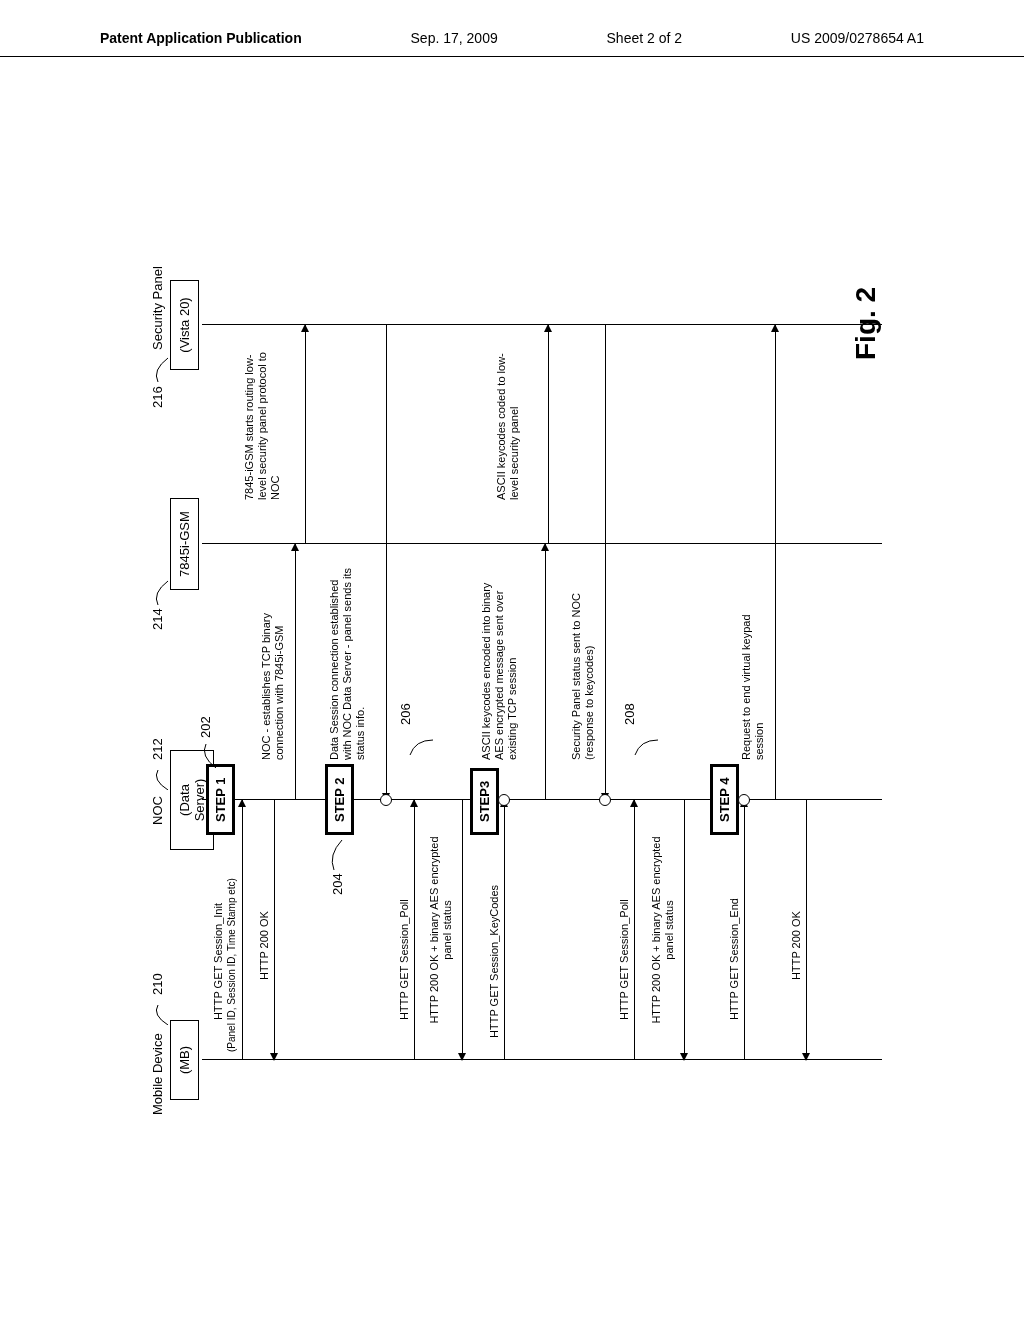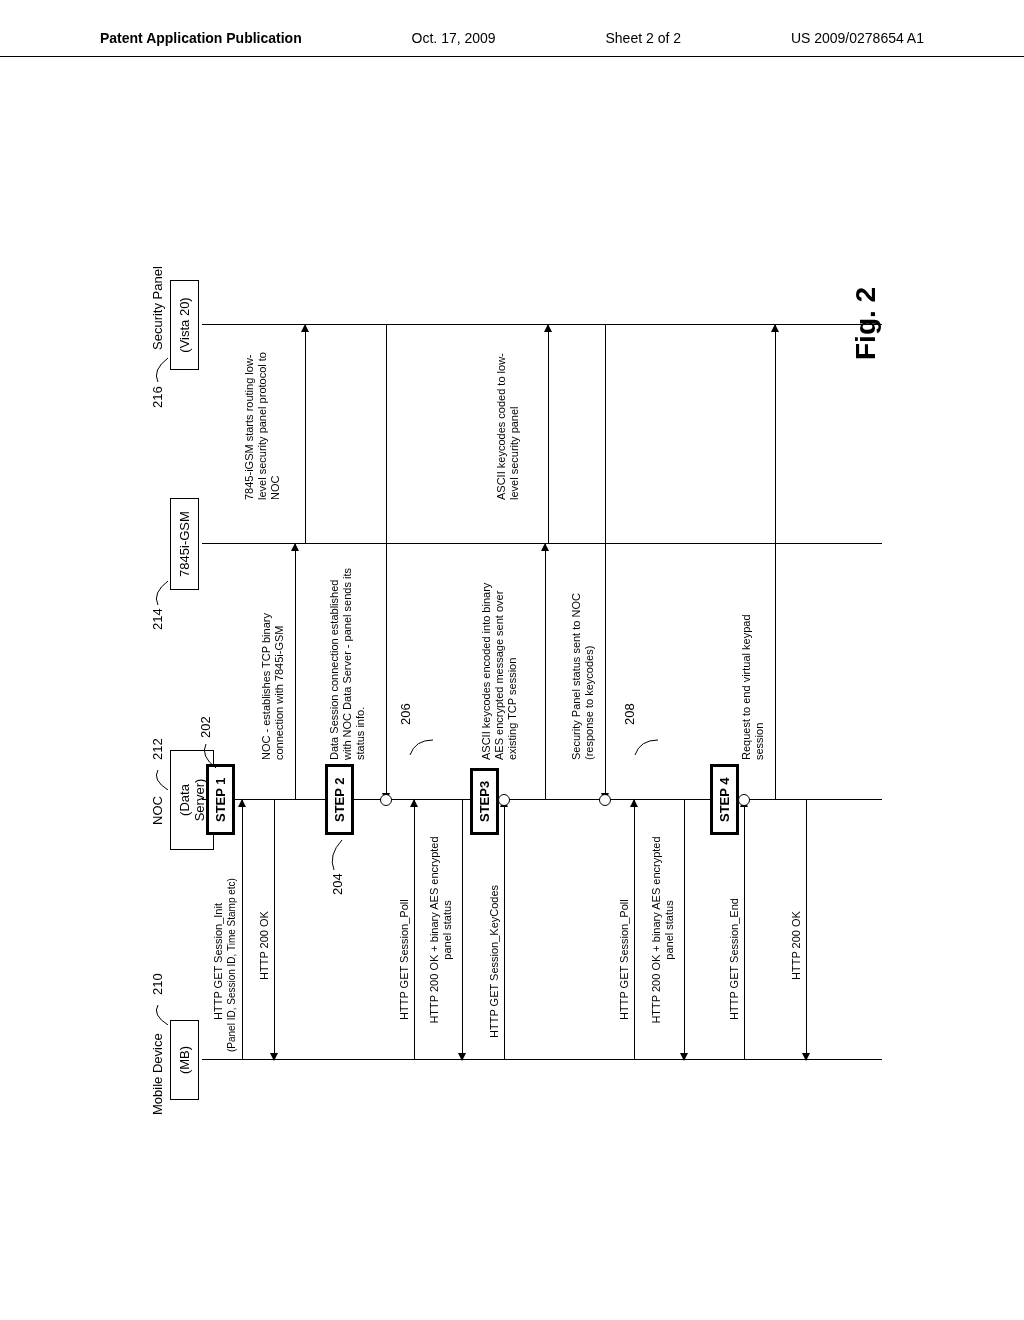--- a/index.html
+++ b/index.html
@@ -37,21 +37,21 @@
   
   .circle { position: absolute; width: 12px; height: 12px; border-radius: 50%; background: #fff; border: 1px solid #000; }
   
   .fig-label { position: absolute; font-size: 28px; font-weight: bold; }
 </style>
 </head>
 <body>
 
 <div class="header">
   <div class="header-left">Patent Application Publication</div>
-  <div>Oct. 17, 2009</div>
+  <div>Sep. 17, 2009</div>
   <div>Sheet 2 of 2</div>
   <div>US 2009/0278654 A1</div>
 </div>
 
 <div class="diagram-container">
   <div class="diagram">
 
     <div class="ref-label" style="left:45px; top:0px;">Mobile Device</div>
     <svg class="ref-curve" style="left:135px; top:0px;" width="30" height="20">
         <path d="M0 18 Q10 2 20 8" stroke="#000" fill="none" stroke-width="1"></path>

